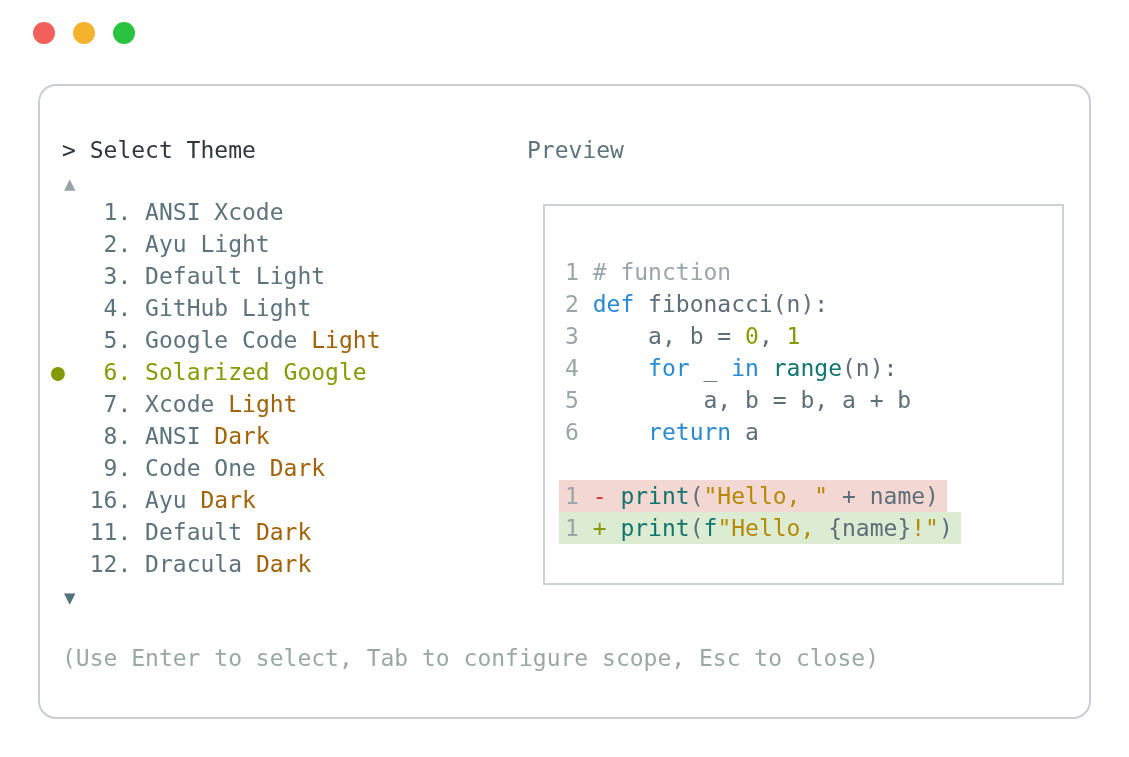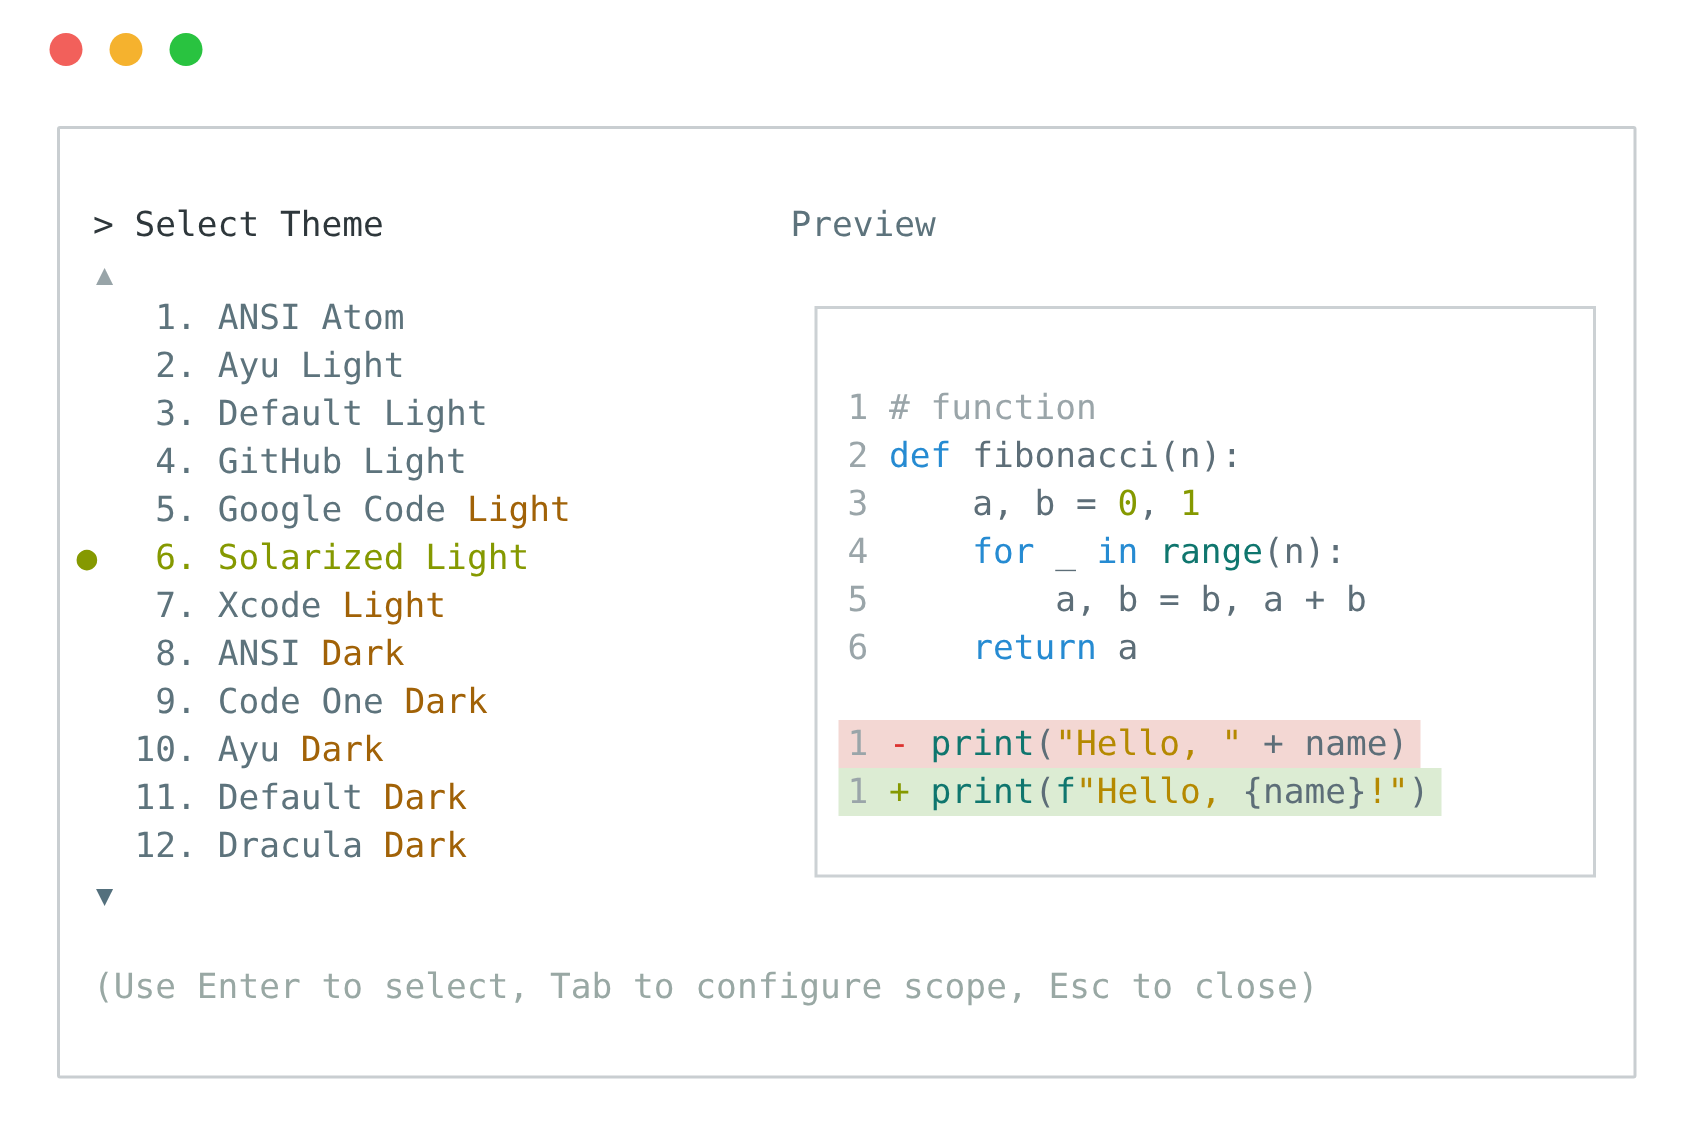--- a/index.html
+++ b/index.html
@@ -1,21 +1,21 @@
 <!DOCTYPE html>
 <html><head>
 <meta charset="utf-8">
 <style>
   * { margin:0; padding:0; box-sizing:border-box; }
   html,body { width:1129px; height:757px; background:#ffffff; overflow:hidden;
               font-family:"DejaVu Sans Mono","Liberation Mono",monospace; }
   .traffic-lights { position:absolute; left:33px; top:22px; display:flex; gap:18px; }
   .tl { width:22px; height:22px; border-radius:50%; }
   .panel { position:absolute; left:38px; top:84px; width:1053px; height:635px;
-           border:2px solid #c9ced1; border-radius:2px; background:#fff; }
+           border:2px solid #c9ced1; border-radius:18px; background:#fff; }
   .mono { font-size:23px; line-height:32px; white-space:pre; }
   .title { position:absolute; left:22px; top:48px; color:#2e373b; }
   .preview-label { position:absolute; left:487px; top:48px; color:#5d737c; }
   .arrow { position:absolute; left:24px; font-size:19px; line-height:30px; cursor:default; }
   .arrow-up { top:82px; color:#98a4a8; }
   .arrow-down { top:496px; color:#54707d; }
   .theme-list { position:absolute; left:22px; top:110px; }
   .theme-row { position:relative; height:32px; font-size:23px; line-height:32px; white-space:pre; color:#5d737c; cursor:pointer; }
   .theme-row.selected { color:#859900; }
   .theme-row .variant { color:#a16207; }
@@ -46,30 +46,30 @@
     <div class="tl" style="background: rgb(41, 195, 64);"></div>
   </div>
 
 <div class="panel">
   <div class="title mono">&gt; Select Theme</div>
   <div class="preview-label mono">Preview</div>
 
   <div class="arrow arrow-up">▲</div>
 
   <div class="theme-list" id="theme-list">
-      <div class="theme-row"><span class="num">   1. </span><span class="name">ANSI Atom</span></div>
+      <div class="theme-row"><span class="num">   1. </span><span class="name">ANSI Xcode</span></div>
       <div class="theme-row"><span class="num">   2. </span><span class="name">Ayu Light</span></div>
       <div class="theme-row"><span class="num">   3. </span><span class="name">Default Light</span></div>
       <div class="theme-row"><span class="num">   4. </span><span class="name">GitHub Light</span></div>
       <div class="theme-row"><span class="num">   5. </span><span class="name">Google Code</span><span class="variant"> Light</span></div>
-      <div class="theme-row selected"><span class="bullet">●</span><span class="num">   6. </span><span class="name">Solarized Light</span></div>
+      <div class="theme-row selected"><span class="bullet">●</span><span class="num">   6. </span><span class="name">Solarized Google</span></div>
       <div class="theme-row"><span class="num">   7. </span><span class="name">Xcode</span><span class="variant"> Light</span></div>
       <div class="theme-row"><span class="num">   8. </span><span class="name">ANSI</span><span class="variant"> Dark</span></div>
       <div class="theme-row"><span class="num">   9. </span><span class="name">Code One</span><span class="variant"> Dark</span></div>
-      <div class="theme-row"><span class="num">  10. </span><span class="name">Ayu</span><span class="variant"> Dark</span></div>
+      <div class="theme-row"><span class="num">  16. </span><span class="name">Ayu</span><span class="variant"> Dark</span></div>
       <div class="theme-row"><span class="num">  11. </span><span class="name">Default</span><span class="variant"> Dark</span></div>
       <div class="theme-row"><span class="num">  12. </span><span class="name">Dracula</span><span class="variant"> Dark</span></div>
     </div>
 
   <div class="arrow arrow-down">▼</div>
 
   <div class="preview-box" id="preview-box">
       <div class="code-line"><span class="ln">1 </span><span class="tok-comment"># function</span></div>
       <div class="code-line"><span class="ln">2 </span><span class="tok-keyword">def</span><span class="tok-body"> fibonacci(n):</span></div>
       <div class="code-line"><span class="ln">3 </span><span class="tok-body">    a, b = </span><span class="tok-number">0</span><span class="tok-body">, </span><span class="tok-number">1</span></div>

